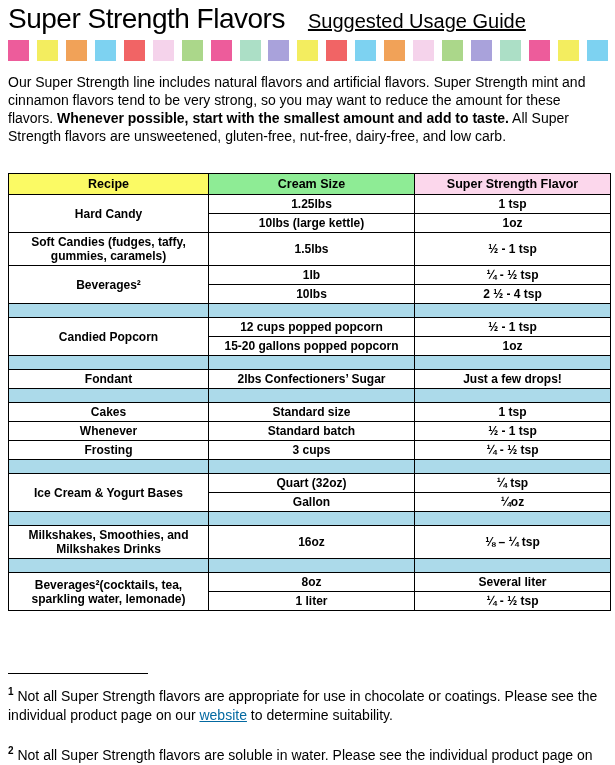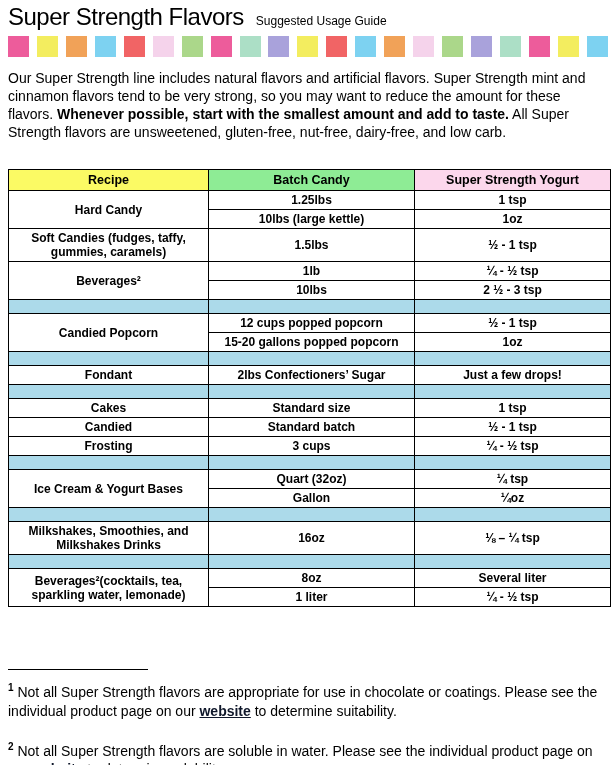--- a/index.html
+++ b/index.html
@@ -6,22 +6,22 @@
   html, body { margin: 0; padding: 0; }
   body {
     width: 615px; height: 765px; overflow: hidden;
     background: #ffffff; color: #000000;
     font-family: "Liberation Sans", sans-serif;
   }
   .page { padding: 3px 5px 0 8px; }
 
   
   .title-line { margin: 0 0 4px 0; white-space: nowrap; }
-  .title-main { font-size: 24px; font-weight: 400; letter-spacing: -0.5px; }
-  .title-sub  { font-size: 12px; font-weight: 400; margin-left: 12px; }
+  .title-main { font-size: 28px; font-weight: 400; letter-spacing: -0.5px; }
+  .title-sub  { font-size: 20px; font-weight: 400; margin-left: 23px; text-decoration: underline; }
 
   
   .squares { display: flex; justify-content: space-between; width: 600px; height: 21px; margin: 5px 0 0 0; }
   .square  { width: 21px; height: 21px; flex: 0 0 21px; }
 
   
   .intro { width: 600px; margin-top: 12px; font-size: 14px; line-height: 18px; }
   .intro b { font-weight: 700; }
 
   
@@ -34,21 +34,21 @@
   }
   table.usage th { height: 21px; font-size: 12.5px; }
   table.usage td { height: 19px; }
   tr.tall td { height: 33px; }
   tr.spacer td { height: 14px; padding: 0; }
 
   
   .footnote-sep { width: 140px; height: 0; border-top: 1.2px solid #000; margin: 62px 0 8px 0; }
   .footnote { width: 600px; font-size: 14px; line-height: 19px; margin: 0 0 16px 0; }
   .footnote sup { font-weight: 700; font-size: 10px; }
-  a.weblink { color: #0f172a; text-decoration: underline; cursor: pointer; font-weight: bold; }
+  a.weblink { color: #0369a1; text-decoration: underline; cursor: pointer; }
 </style>
 </head>
 <body>
 
 <div class="page">
 
   <div class="title-line">
     <span class="title-main">Super Strength Flavors</span><span class="title-sub">Suggested Usage Guide</span>
   </div>
 
@@ -80,22 +80,22 @@
 
   <table class="usage">
     <colgroup>
       <col style="width:200px">
         <col style="width:206px">
         <col style="width:196px">
     </colgroup>
     <thead>
       <tr>
         <th style="background: rgb(251, 250, 100);">Recipe</th>
-        <th style="background: rgb(142, 236, 149);">Batch Candy</th>
-        <th style="background: rgb(252, 215, 236);">Super Strength Yogurt</th>
+        <th style="background: rgb(142, 236, 149);">Cream Size</th>
+        <th style="background: rgb(252, 215, 236);">Super Strength Flavor</th>
       </tr>
     </thead>
     <tbody>
       <tr>
         <td rowspan="2">Hard Candy</td>
         <td>1.25lbs</td>
         <td>1 tsp</td>
       </tr>
       <tr>
         <td>10lbs (large kettle)</td>
@@ -106,21 +106,21 @@
         <td>1.5lbs</td>
         <td>½ - 1 tsp</td>
       </tr>
       <tr>
         <td rowspan="2">Beverages²</td>
         <td>1lb</td>
         <td>¼ - ½ tsp</td>
       </tr>
       <tr>
         <td>10lbs</td>
-        <td>2 ½ - 3 tsp</td>
+        <td>2 ½ - 4 tsp</td>
       </tr>
       <tr class="spacer">
         <td style="background: rgb(172, 218, 234);"></td>
           <td style="background: rgb(172, 218, 234);"></td>
           <td style="background: rgb(172, 218, 234);"></td>
       </tr>
       <tr>
         <td rowspan="2">Candied Popcorn</td>
         <td>12 cups popped popcorn</td>
         <td>½ - 1 tsp</td>
@@ -143,21 +143,21 @@
         <td style="background: rgb(172, 218, 234);"></td>
           <td style="background: rgb(172, 218, 234);"></td>
           <td style="background: rgb(172, 218, 234);"></td>
       </tr>
       <tr>
         <td>Cakes</td>
         <td>Standard size</td>
         <td>1 tsp</td>
       </tr>
       <tr>
-        <td>Candied</td>
+        <td>Whenever</td>
         <td>Standard batch</td>
         <td>½ - 1 tsp</td>
       </tr>
       <tr>
         <td>Frosting</td>
         <td>3 cups</td>
         <td>¼ - ½ tsp</td>
       </tr>
       <tr class="spacer">
         <td style="background: rgb(172, 218, 234);"></td>

